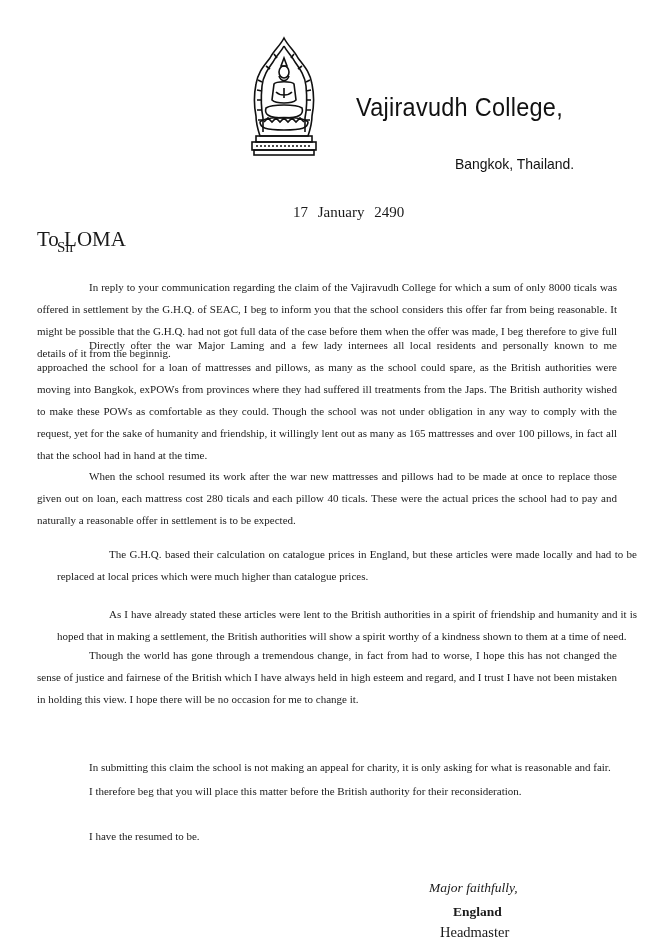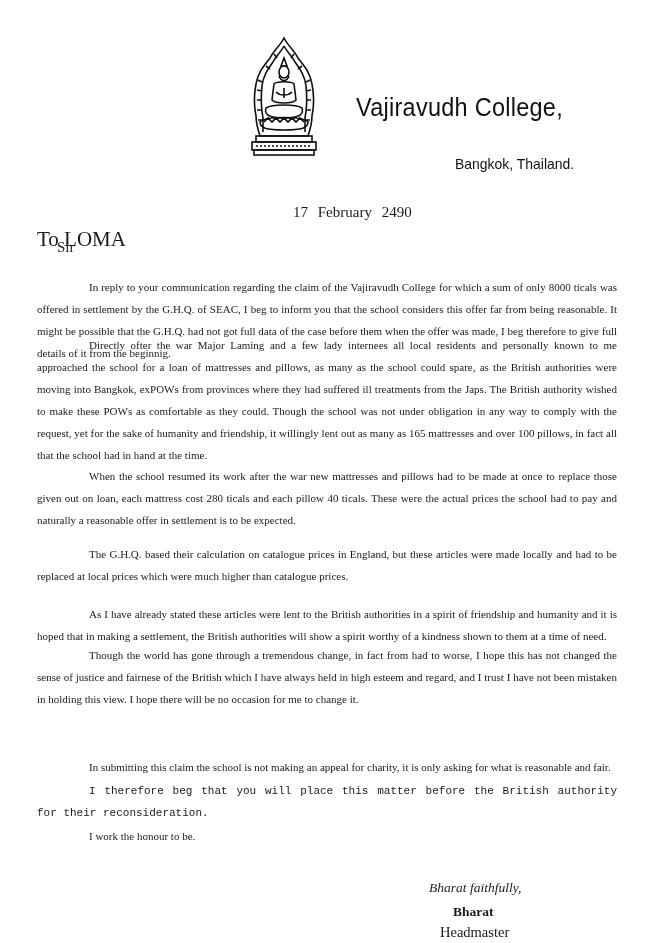--- a/index.html
+++ b/index.html
@@ -23,25 +23,25 @@
     .addressee { position: absolute; left: 37px; top: 227px; font-size: 21px; }
     .salutation { position: absolute; left: 57px; top: 239px; font-size: 15px; }
     .body-text {
       position: absolute; left: 37px; width: 580px;
       font-size: 11px; line-height: 22px; text-align: justify;
       text-indent: 52px; margin: 0;
     }
     .p1 { top: 276px; }
     .p2 { top: 334px; }
     .p3 { top: 465px; }
-    .p4 { top: 543px; }
-    .p5 { top: 603px; }
+    .p4 { top: 543px; margin-left: 20px; }
+    .p5 { top: 603px; margin-left: 20px; }
     .p6 { top: 644px; }
     .p7 { top: 756px; }
-    .p8 { top: 780px; font-family: Liberation Mono, monospace; }
+    .p8 { top: 780px; }
     .p9 { top: 825px; }
     .closing { position: absolute; left: 429px; top: 880px; font-size: 13.5px; font-style: italic; }
     .signatory { position: absolute; left: 453px; top: 904px; font-size: 13.5px; font-weight: bold; }
     .title-line { position: absolute; left: 440px; top: 924px; font-size: 14.5px; }
   </style>
 </head>
 <body>
 
 <div>
   <svg class="emblem" viewBox="0 0 76 148">
@@ -66,29 +66,29 @@
       <rect x="10" y="100" width="56" height="6"></rect>
       <rect x="6" y="106" width="64" height="8"></rect>
       <path d="M10 110 h56" stroke-dasharray="2 2"></path>
       <rect x="8" y="114" width="60" height="5"></rect>
     </g>
   </svg>
   <div class="college-name">Vajiravudh College,</div>
   <div class="college-location">Bangkok, Thailand.</div>
 </div>
 
-<div class="date">17  February  2490</div>
+<div class="date">17  January  2490</div>
 <div class="addressee">To LOMA</div>
 <div class="salutation">Sir</div>
 
 <p class="body-text p1">In reply to your communication regarding the claim of the Vajiravudh College for which a sum of only 8000 ticals was offered in settlement by the G.H.Q. of SEAC, I beg to inform you that the school considers this offer far from being reasonable.  It might be possible that the G.H.Q. had not got full data of the case before them when the offer was made, I beg therefore to give full details of it from the beginnig.</p>
 <p class="body-text p2">Directly ofter the war Major Laming and a few lady internees all local residents and personally known to me approached the school for a loan of mattresses and pillows, as many as the school could spare, as the British authorities were moving into Bangkok, exPOWs from provinces where they had suffered ill treatments from the Japs.  The British authority wished to make these POWs as comfortable as they could.  Though the school was not under obligation in any way to comply with the request, yet for the sake of humanity and friendship, it willingly lent out as many as 165 mattresses and over 100 pillows, in fact all that the school had in hand at the time.</p>
 <p class="body-text p3">When the school resumed its work after the war new mattresses and pillows had to be made at once to replace those given out on loan, each mattress cost 280 ticals and each pillow 40 ticals.  These were the actual prices the school had to pay and naturally a reasonable offer in settlement is to be expected.</p>
 <p class="body-text p4">The G.H.Q. based their calculation on catalogue prices in England, but these articles were made locally and had to be replaced at local prices which were much higher than catalogue prices.</p>
 <p class="body-text p5">As I have already stated these articles were lent to the British authorities in a spirit of friendship and humanity and it is hoped that in making a settlement, the British authorities will show a spirit worthy of a kindness shown to them at a time of need.</p>
 <p class="body-text p6">Though the world has gone through a tremendous change, in fact from had to worse, I hope this has not changed the sense of justice and fairnese of the British which I have always held in high esteem and regard, and I trust I have not been mistaken in holding this view.  I hope there will be no occasion for me to change it.</p>
 <p class="body-text p7">In submitting this claim the school is not making an appeal for charity, it is only asking for what is reasonable and fair.</p>
 <p class="body-text p8">I therefore beg that you will place this matter before the British authority for their reconsideration.</p>
-<p class="body-text p9">I work the honour to be.</p>
+<p class="body-text p9">I have the resumed to be.</p>
 
-<div class="closing">Bharat faithfully,</div>
-<div class="signatory">Bharat</div>
+<div class="closing">Major faithfully,</div>
+<div class="signatory">England</div>
 <div class="title-line">Headmaster</div>
 
 </body></html>

